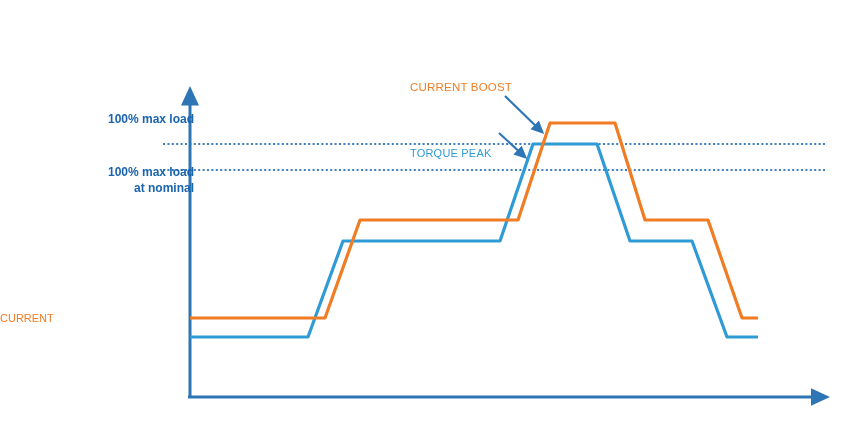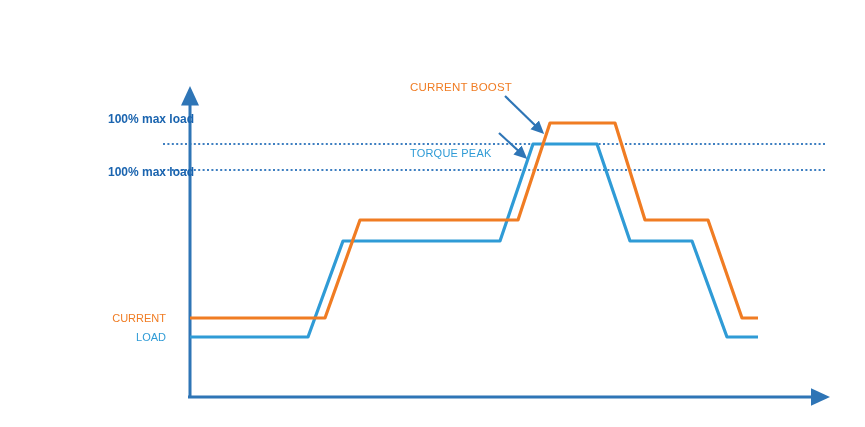--- a/index.html
+++ b/index.html
@@ -18,21 +18,21 @@
     font-family:"Liberation Sans", sans-serif;
     overflow:hidden;
   }
   .stage svg{position:absolute;left:0;top:0;}
   .lbl{position:absolute;font-weight:normal;white-space:nowrap;}
   .lbl-block{position:absolute;font-weight:bold;text-align:right;padding-left:44px;}
   .lbl-boost-max{left:0;top:111px;width:150px;font-size:12px;line-height:17px;color:var(--text-blue);}
   .lbl-nominal-max{left:0;top:164px;width:150px;font-size:12px;line-height:16px;color:var(--text-blue);}
   .lbl-current-boost{left:410px;top:81px;font-size:11.5px;letter-spacing:.2px;color:var(--accent-orange);}
   .lbl-torque-peak{left:410px;top:140px;font-size:11px;letter-spacing:.2px;color:var(--line-blue);margin-top:7px;}
-  .lbl-current{left:0;top:312px;width:166px;text-align:right;font-size:11px;color:var(--accent-orange);}
+  .lbl-current{left:0;top:312px;width:166px;text-align:left;font-size:11px;color:var(--accent-orange);}
   .lbl-load{left:0;top:331px;width:166px;text-align:right;font-size:11px;color:var(--line-blue);}
   .axis{stroke:var(--axis-blue);stroke-width:3;fill:none;}
   .refline{stroke:var(--dot-blue);stroke-width:2;stroke-dasharray:2 2.4;fill:none;}
   .series-current{stroke:var(--accent-orange);stroke-width:3.2;fill:none;stroke-linejoin:round;}
   .series-load{stroke:var(--line-blue);stroke-width:3.2;fill:none;stroke-linejoin:round;}
   .annot-arrow{stroke:var(--axis-blue);stroke-width:2.2;fill:none;}
 </style>
 </head>
 <body>
 
@@ -60,21 +60,21 @@
     <line class="annot-arrow" marker-end="url(#annotArrow)" x1="505" y1="96" x2="541" y2="131"></line>
     <line class="annot-arrow" marker-end="url(#annotArrow)" x1="499" y1="133" x2="524" y2="156"></line>
   </svg>
 
   <div class="lbl-block lbl-boost-max">
     <div>100% max load</div>
   </div>
 
   <div class="lbl-block lbl-nominal-max">
     <div>100% max load</div>
+    <div>at nominal</div>
   </div>
 
   <div class="lbl lbl-current-boost">CURRENT BOOST</div>
   <div class="lbl lbl-torque-peak">TORQUE PEAK</div>
 
   <div class="lbl lbl-current">CURRENT</div>
-  <div class="lbl lbl-load">LOAD</div>
 
 </div>
 
 </body></html>

